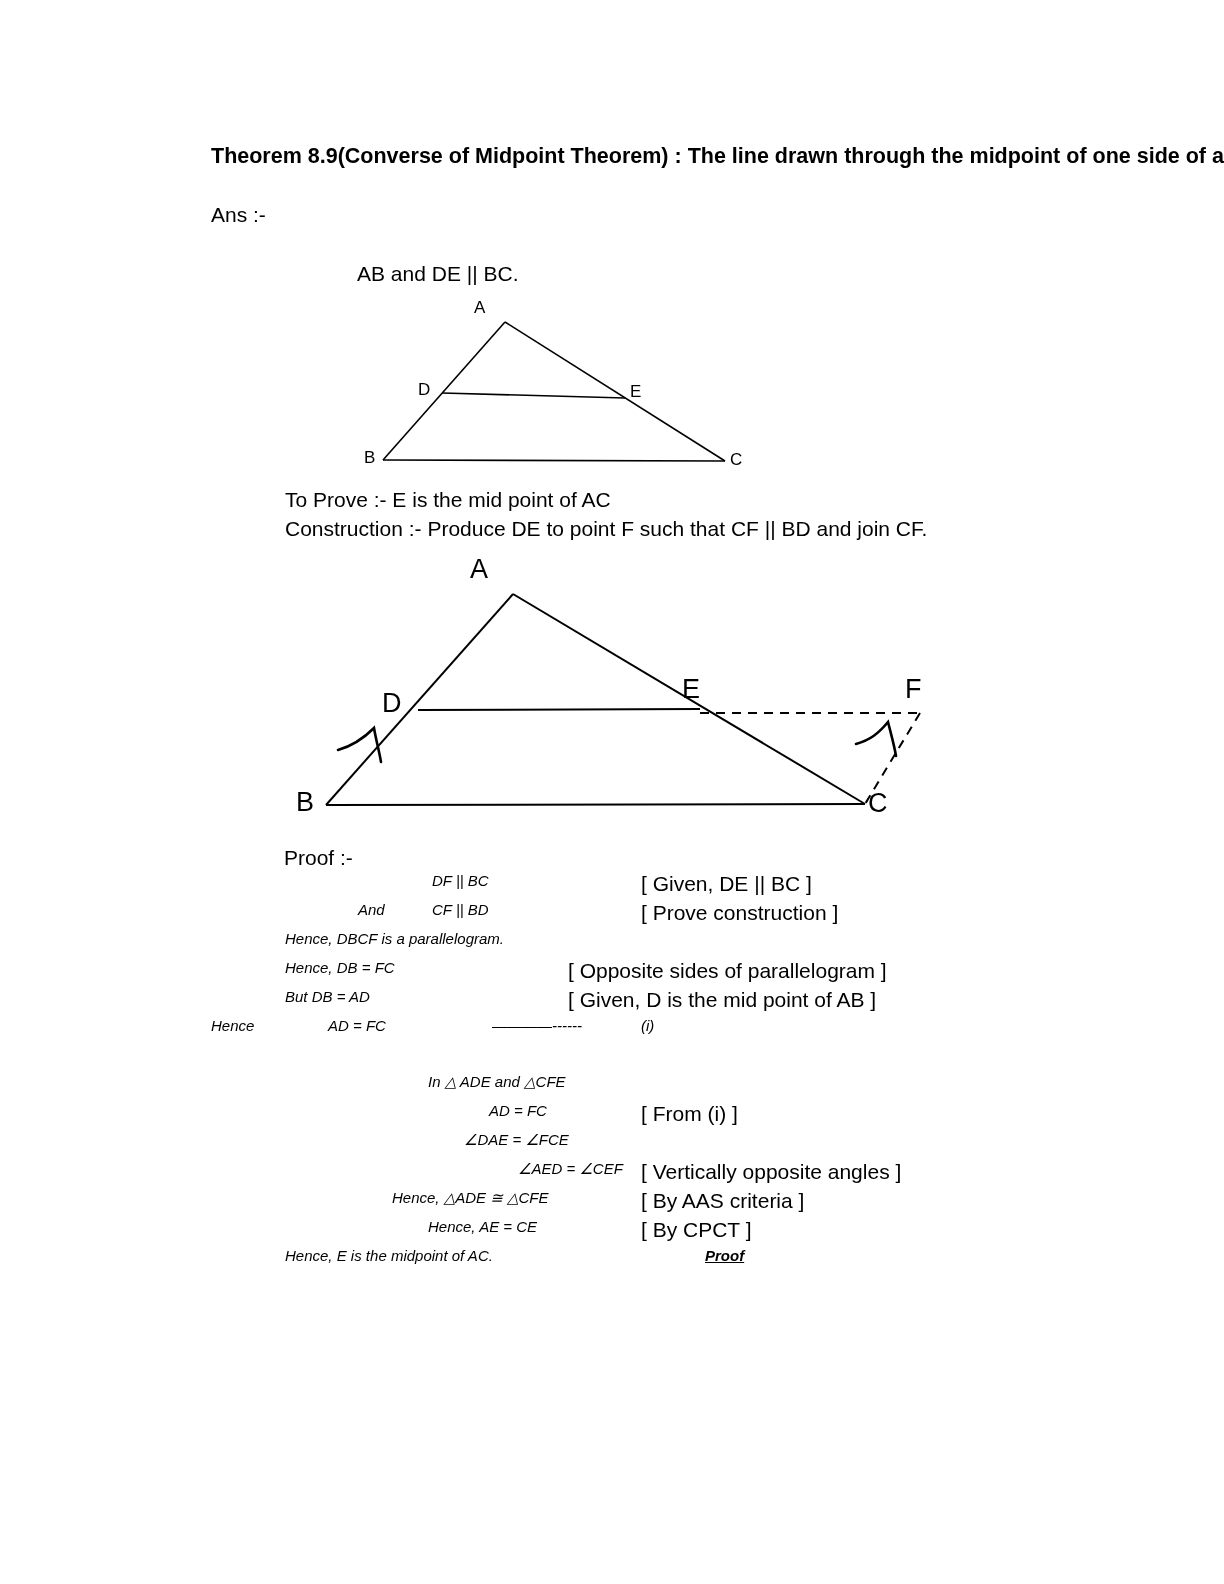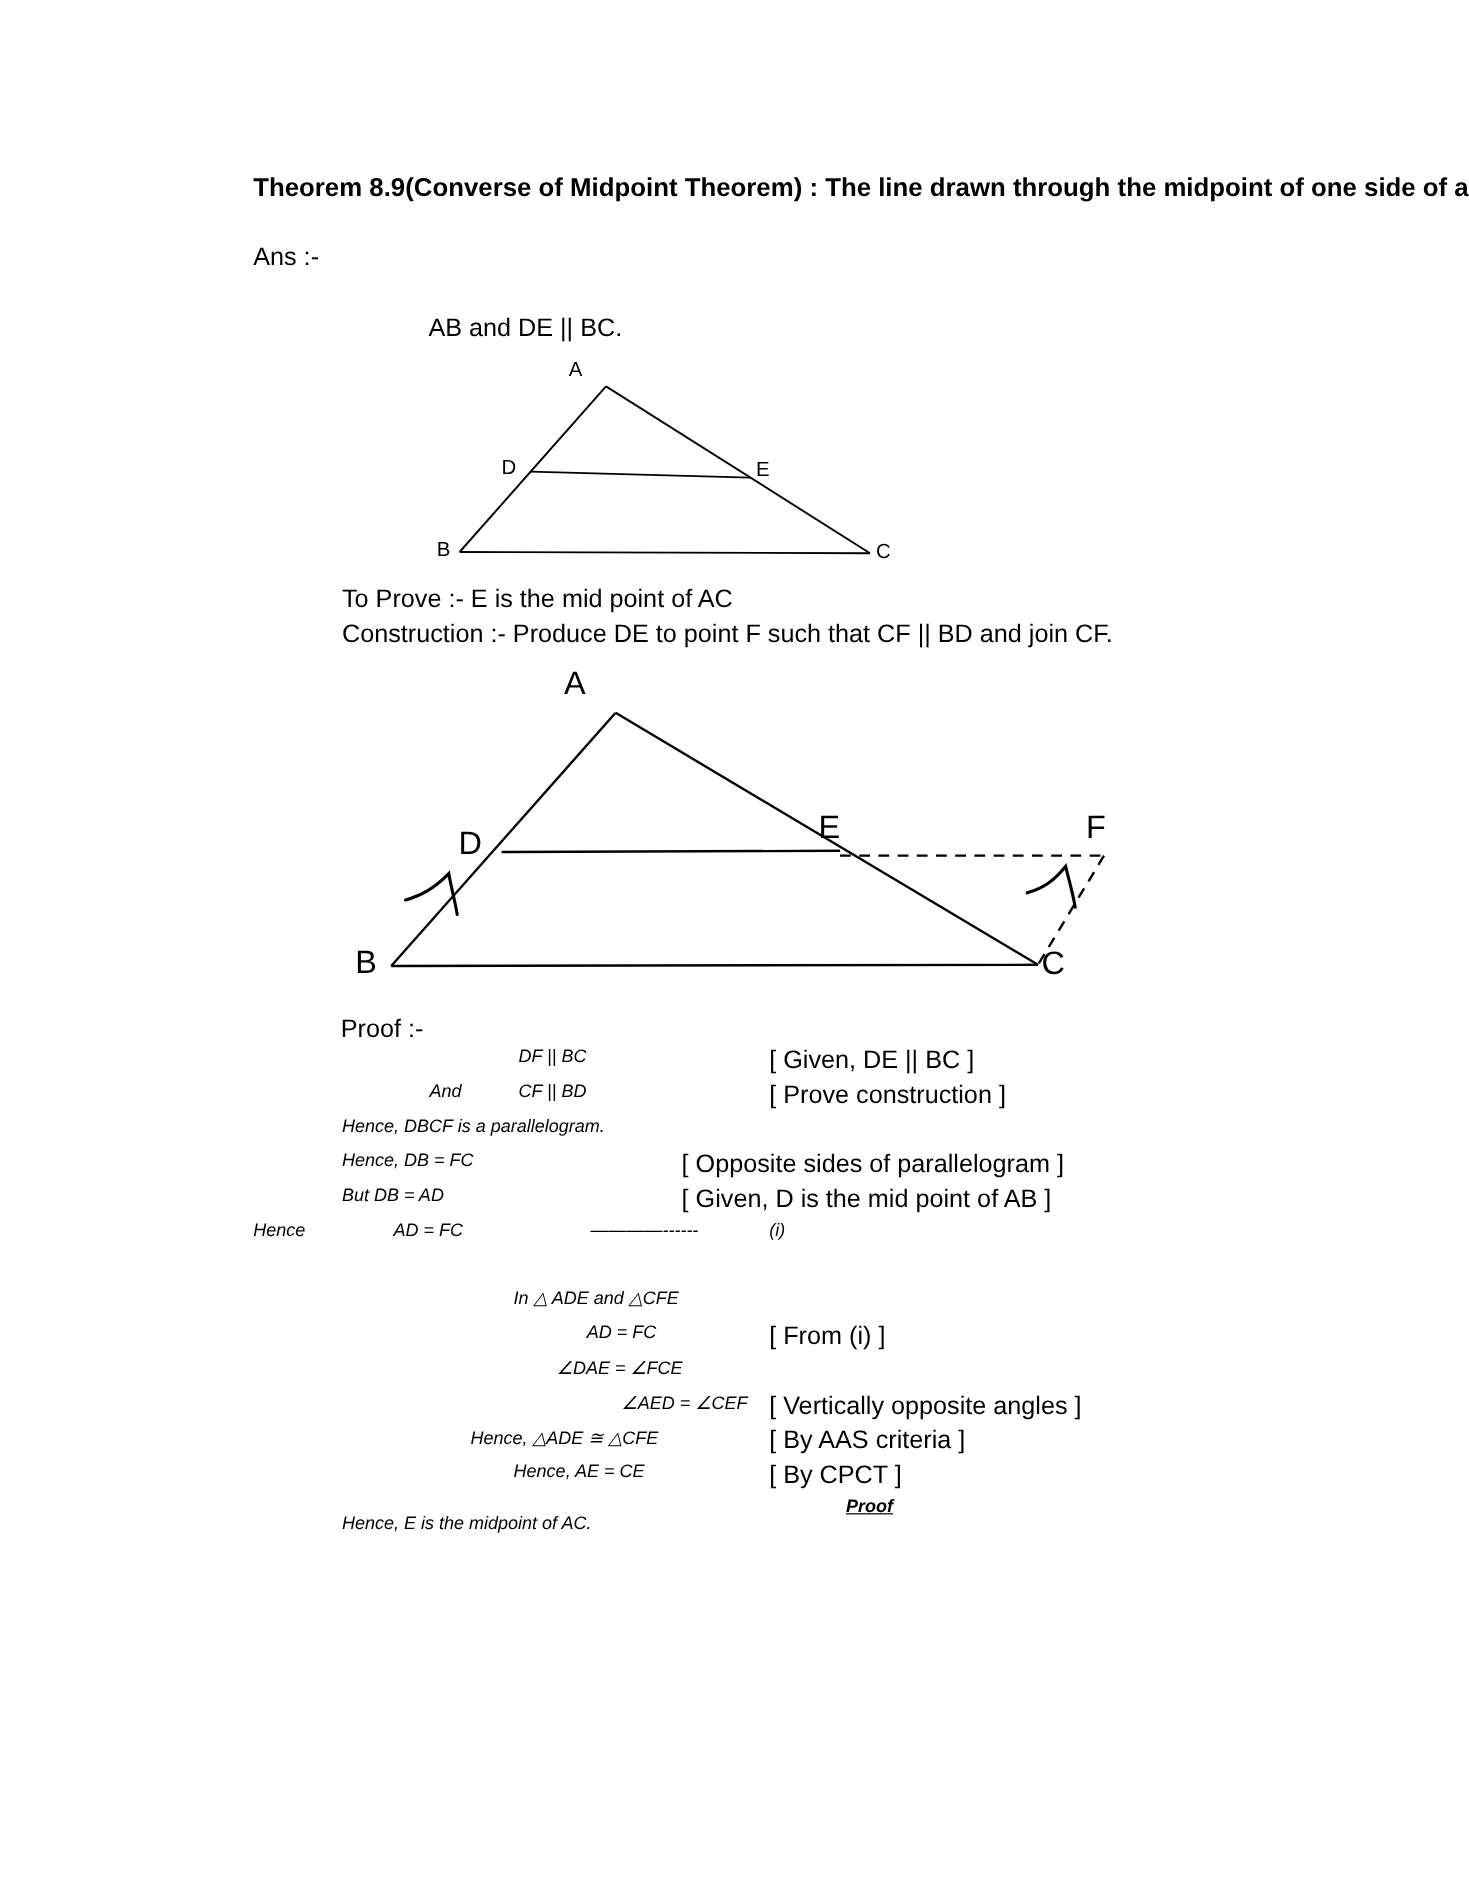--- a/index.html
+++ b/index.html
@@ -105,21 +105,21 @@
   #cg-r1-stmt { left: 489px; top: 1102px; }
   #cg-r1-rsn  { left: 641px; top: 1102px; }
   #cg-r2-stmt { left: 464px; top: 1131px; }
   #cg-r2-rsn  { left: 641px; top: 1131px; }
   #cg-r3-stmt { left: 484px; top: 1160px; margin-left: 34px; }
   #cg-r3-rsn  { left: 641px; top: 1160px; }
   #cg-r4-stmt { left: 392px; top: 1189px; }
   #cg-r4-rsn  { left: 641px; top: 1189px; }
   #cg-r5-stmt { left: 428px; top: 1218px; }
   #cg-r5-rsn  { left: 641px; top: 1218px; }
-  #cg-final   { left: 285px; top: 1247px; margin-top: 14px; }
+  #cg-final   { left: 285px; top: 1247px; }
   #cg-proved  { left: 705px; top: 1247px; font-weight: bold; text-decoration: underline; }
 </style>
 </head>
 <body>
 
 <div class="page">
 
   <div class="t" id="theorem-title">Theorem 8.9(Converse of Midpoint Theorem) : The line drawn through the midpoint of one side of a triangle, parallel to another side bisects the third side.</div>
 
   <div class="t" id="answer-label">Ans :-</div>

